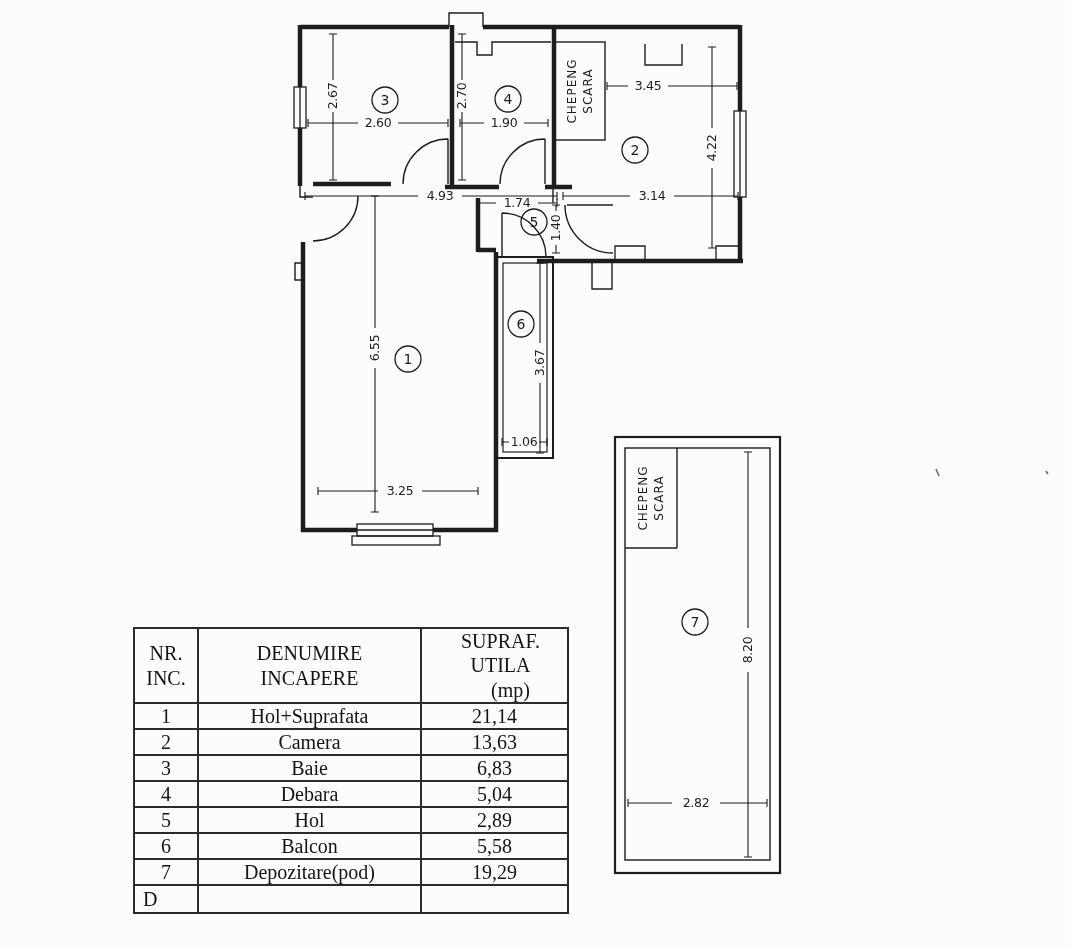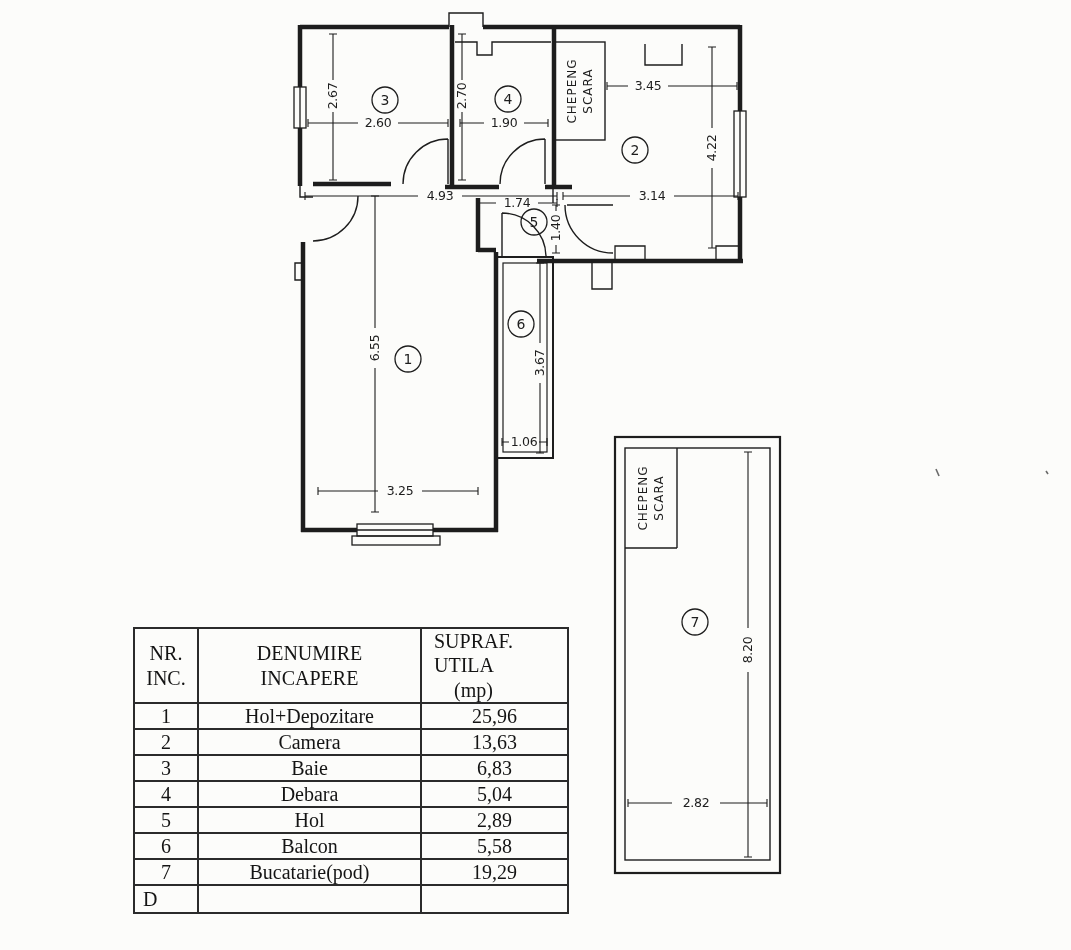--- a/index.html
+++ b/index.html
@@ -12,21 +12,21 @@
   .hatchtxt{font-family:"DejaVu Sans",sans-serif;font-size:12px;letter-spacing:1px;}
   
   .tablewrap{position:absolute;left:133px;top:627px;width:438px;height:323px;overflow:hidden;}
   table.areas{border-collapse:collapse;table-layout:fixed;width:434px;
       font-family:"Liberation Serif","DejaVu Serif",serif;font-size:20px;color:#141414;}
   table.areas td,table.areas th{border:2px solid #2b2b2b;text-align:center;padding:0;
       font-weight:normal;overflow:hidden;white-space:nowrap;}
   table.areas tr{height:26px;}
   tr.hdr{height:79px;}
   tr.hdr th span{display:block;line-height:1.22;}
-  th.c3h span{text-align:left;padding-left:12px;}
+  th.c3h span{text-align:center;padding-left:12px;}
   th.c3h span.mp{padding-left:32px;}
   td.bname{font-weight:bold;}
   tr.partial td{text-align:left;padding-left:8px;height:26px;}
 </style>
 </head>
 <body>
 
 <div class="page">
 
 <svg width="1071" height="950" viewBox="0 0 1071 950">
@@ -182,22 +182,22 @@
           <span>INCAPERE</span>
         </th>
         <th class="c3h">
           <span>SUPRAF.</span>
           <span>UTILA</span>
           <span class="mp">(mp)</span>
         </th>
       </tr>
       <tr>
         <td>1</td>
-        <td>Hol+Depozitare</td>
-        <td>25,96</td>
+        <td>Hol+Suprafata</td>
+        <td>21,14</td>
       </tr>
       <tr>
         <td>2</td>
         <td>Camera</td>
         <td>13,63</td>
       </tr>
       <tr>
         <td>3</td>
         <td>Baie</td>
         <td>6,83</td>
@@ -212,21 +212,21 @@
         <td>Hol</td>
         <td>2,89</td>
       </tr>
       <tr>
         <td>6</td>
         <td>Balcon</td>
         <td>5,58</td>
       </tr>
       <tr>
         <td>7</td>
-        <td>Bucatarie(pod)</td>
+        <td>Depozitare(pod)</td>
         <td>19,29</td>
       </tr>
       <tr class="partial">
         <td>D</td>
         <td></td>
         <td></td>
       </tr>
     </tbody>
   </table>
 </div>

